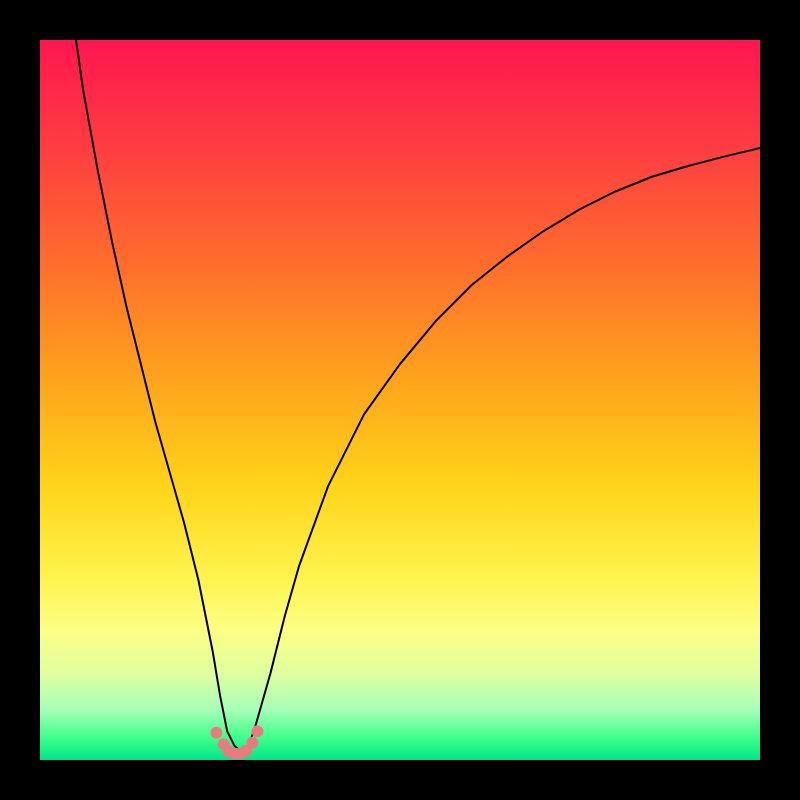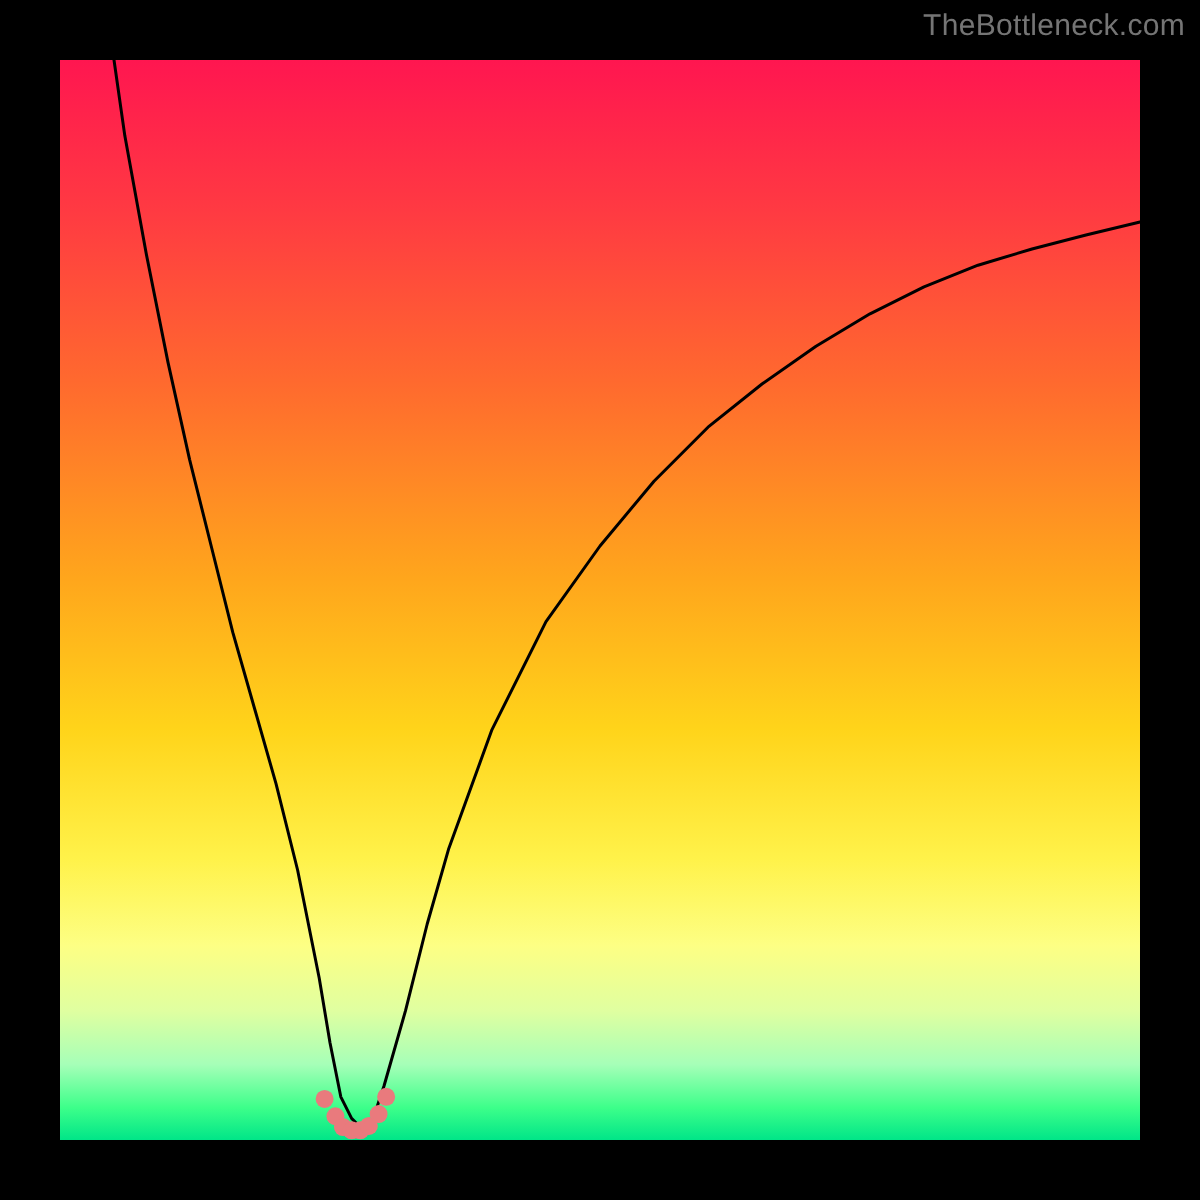--- a/index.html
+++ b/index.html
@@ -55,21 +55,20 @@
     width: 720px;
     height: 720px;
     overflow: visible;
   }
 </style>
 </head>
 <body>
 
 <div class="frame">
 
-  <div class="watermark">TheBottleneck.com</div>
 
   <div class="plot">
     <svg class="curve" viewBox="0 0 720 720">
       <g id="curve-group">
           <path d="M36.00 0.00 L43.20 50.40 L57.60 129.60 L72.00 201.60 L86.40 266.40 L100.80 324.00 L115.20 381.60 L129.60 432.00 L144.00 482.40 L158.40 540.00 L172.80 612.00 L180.00 655.20 L187.20 691.20 L194.40 705.60 L201.60 712.80 L208.80 705.60 L216.00 684.00 L230.40 633.60 L244.80 576.00 L259.20 525.60 L288.00 446.40 L324.00 374.40 L360.00 324.00 L396.00 280.80 L432.00 244.80 L468.00 216.00 L504.00 190.80 L540.00 169.20 L576.00 151.20 L612.00 136.80 L648.00 126.00 L684.00 116.64 L720.00 108.00" fill="none" stroke="#000000" stroke-width="2" stroke-linecap="round" stroke-linejoin="round"></path>
         </g>
       <g id="marker-group">
           <circle cx="176.40" cy="692.64" r="6" fill="#e97a7d"></circle>
           <circle cx="183.60" cy="704.16" r="6" fill="#e97a7d"></circle>
           <circle cx="188.64" cy="711.36" r="6" fill="#e97a7d"></circle>

